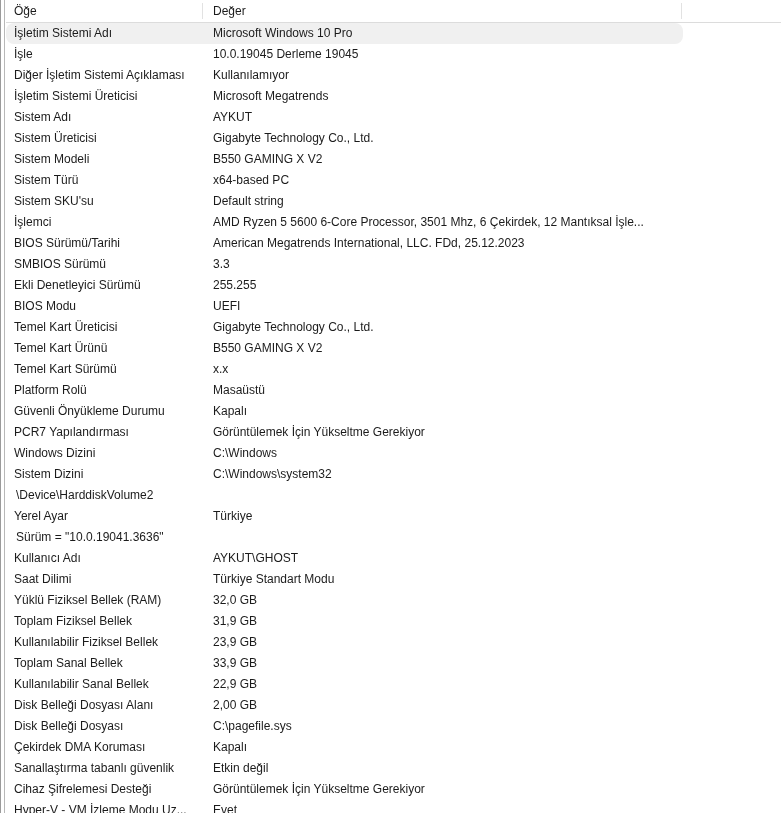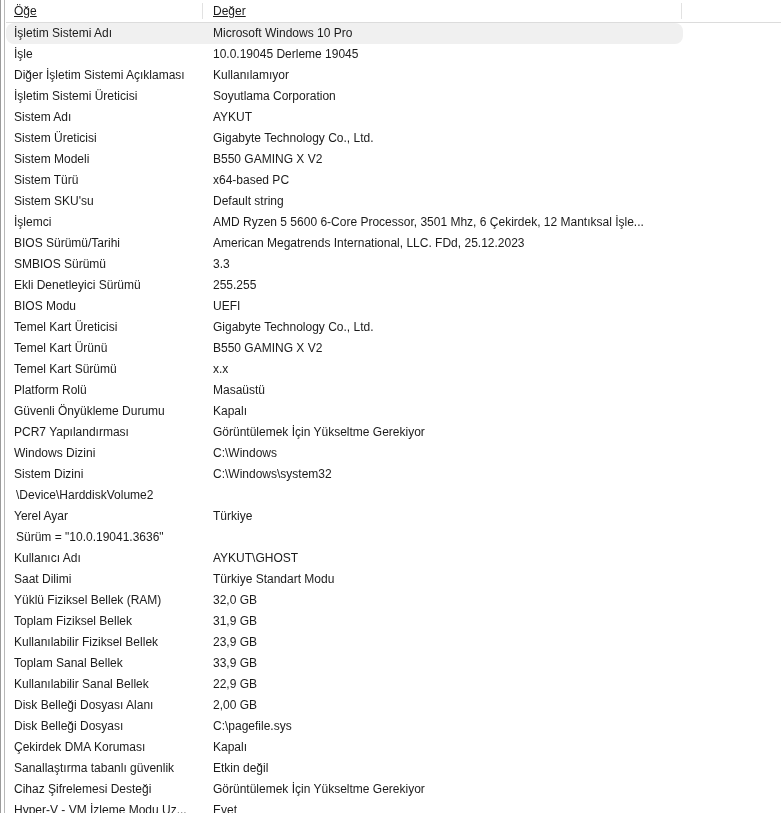--- a/index.html
+++ b/index.html
@@ -16,21 +16,21 @@
   .pane-border-outer { position: absolute; left: 0; top: 0; bottom: 0; width: 1px; background: var(--border-outer, #9b9b9b); }
   .pane-border-inner { position: absolute; left: 4px; top: 0; bottom: 0; width: 1px; background: var(--border-inner, #b8b8b8); }
 
   .listview { position: absolute; left: 6px; top: 0; right: 0; bottom: 0; background: #fff; }
 
   .header {
     height: 22px; display: flex;
     border-bottom: 1px solid var(--header-border, #dcdcdc);
     background: #fff;
   }
-  .hcell { position: relative; box-sizing: border-box; line-height: 22px; white-space: nowrap; overflow: hidden; text-decoration: underline; }
+  .hcell { position: relative; box-sizing: border-box; line-height: 22px; white-space: nowrap; overflow: hidden; }
   .hc-item  { width: 197px; padding-left: 8px; }
   .hc-value { width: 479px; padding-left: 10px; }
   .hcell::after {
     content: ""; position: absolute; right: 0; top: 3px; height: 16px; width: 1px;
     background: var(--header-sep, #e2e2e2);
   }
 
   .body { position: absolute; top: 23px; left: 0; right: 0; height: 790px; overflow: hidden; }
   .row { display: flex; height: 21px; line-height: 21px; width: 677px; background: transparent; border-radius: 8px; }
   .row.selected { background: var(--selected-bg, #f0f0f0); }
@@ -62,21 +62,21 @@
         <div class="row">
           <div class="cell c-item">İşle</div>
           <div class="cell c-value">10.0.19045 Derleme 19045</div>
         </div>
         <div class="row">
           <div class="cell c-item">Diğer İşletim Sistemi Açıklaması</div>
           <div class="cell c-value">Kullanılamıyor</div>
         </div>
         <div class="row">
           <div class="cell c-item">İşletim Sistemi Üreticisi</div>
-          <div class="cell c-value">Soyutlama Corporation</div>
+          <div class="cell c-value">Microsoft Megatrends</div>
         </div>
         <div class="row">
           <div class="cell c-item">Sistem Adı</div>
           <div class="cell c-value">AYKUT</div>
         </div>
         <div class="row">
           <div class="cell c-item">Sistem Üreticisi</div>
           <div class="cell c-value">Gigabyte Technology Co., Ltd.</div>
         </div>
         <div class="row">

